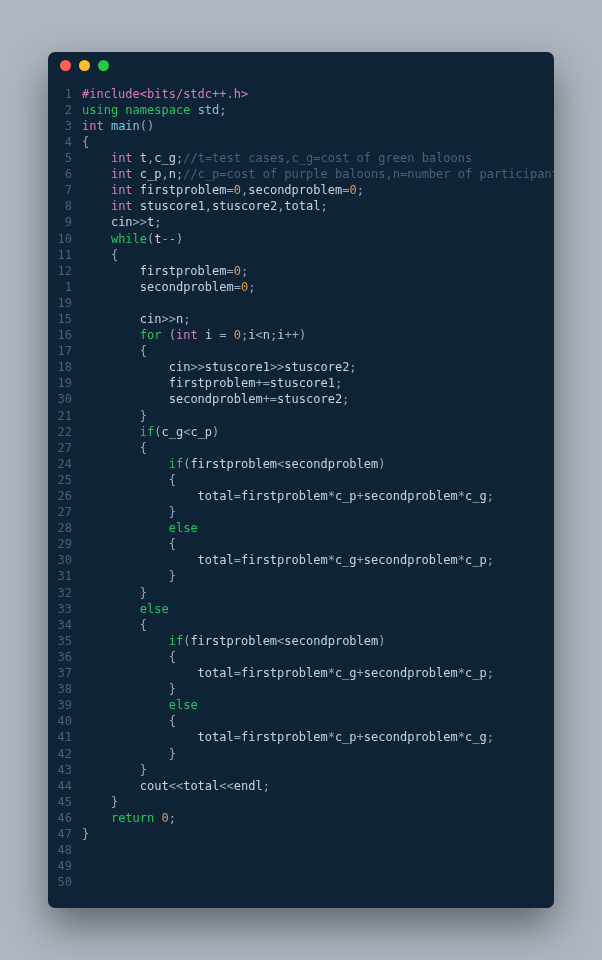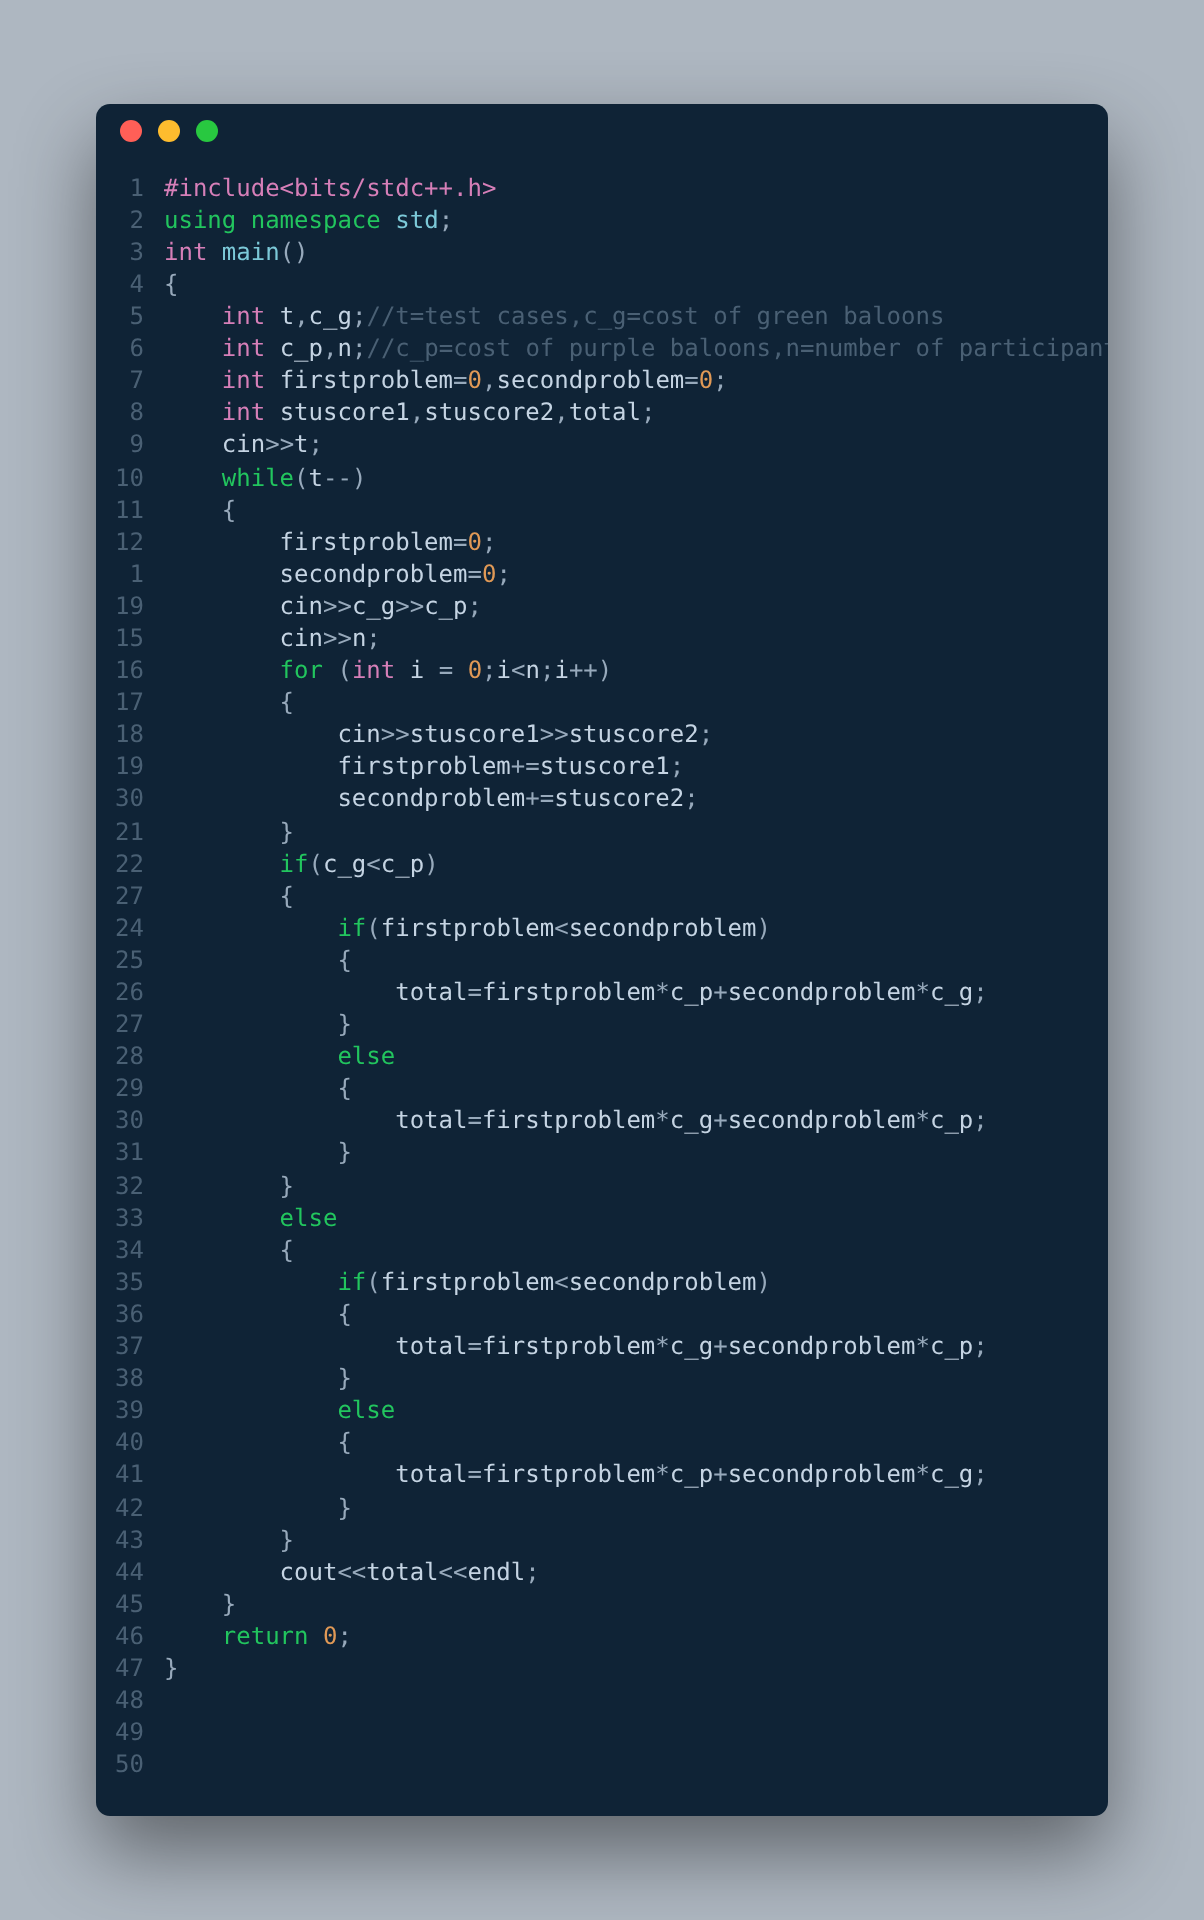--- a/index.html
+++ b/index.html
@@ -71,21 +71,21 @@
       <div class="line"><span class="gutter">4</span><span class="code"><span class="tok-punc">{</span></span></div>
       <div class="line"><span class="gutter">5</span><span class="code">    <span class="tok-type">int</span> <span class="tok-id">t</span><span class="tok-punc">,</span><span class="tok-id">c_g</span><span class="tok-punc">;</span><span class="tok-cmt">//t=test cases,c_g=cost of green baloons</span></span></div>
       <div class="line"><span class="gutter">6</span><span class="code">    <span class="tok-type">int</span> <span class="tok-id">c_p</span><span class="tok-punc">,</span><span class="tok-id">n</span><span class="tok-punc">;</span><span class="tok-cmt">//c_p=cost of purple baloons,n=number of participants</span></span></div>
       <div class="line"><span class="gutter">7</span><span class="code">    <span class="tok-type">int</span> <span class="tok-id">firstproblem</span><span class="tok-op">=</span><span class="tok-num">0</span><span class="tok-punc">,</span><span class="tok-id">secondproblem</span><span class="tok-op">=</span><span class="tok-num">0</span><span class="tok-punc">;</span></span></div>
       <div class="line"><span class="gutter">8</span><span class="code">    <span class="tok-type">int</span> <span class="tok-id">stuscore1</span><span class="tok-punc">,</span><span class="tok-id">stuscore2</span><span class="tok-punc">,</span><span class="tok-id">total</span><span class="tok-punc">;</span></span></div>
       <div class="line"><span class="gutter">9</span><span class="code">    <span class="tok-id">cin</span><span class="tok-op">&gt;&gt;</span><span class="tok-id">t</span><span class="tok-punc">;</span></span></div>
       <div class="line"><span class="gutter">10</span><span class="code">    <span class="tok-kw">while</span><span class="tok-punc">(</span><span class="tok-id">t</span><span class="tok-op">--</span><span class="tok-punc">)</span></span></div>
       <div class="line"><span class="gutter">11</span><span class="code">    <span class="tok-punc">{</span></span></div>
       <div class="line"><span class="gutter">12</span><span class="code">        <span class="tok-id">firstproblem</span><span class="tok-op">=</span><span class="tok-num">0</span><span class="tok-punc">;</span></span></div>
       <div class="line"><span class="gutter">1</span><span class="code">        <span class="tok-id">secondproblem</span><span class="tok-op">=</span><span class="tok-num">0</span><span class="tok-punc">;</span></span></div>
-      <div class="line"><span class="gutter">19</span><span class="code">        <span class="tok-id">cin</span><span class="tok-op">&gt;&gt;</span><span class="tok-id">c_g</span><span class="tok-op">&gt;&gt;</span><span class="tok-id">c_p</span><span class="tok-punc">;</span></span></div>
+      <div class="line"><span class="gutter">19</span></div>
       <div class="line"><span class="gutter">15</span><span class="code">        <span class="tok-id">cin</span><span class="tok-op">&gt;&gt;</span><span class="tok-id">n</span><span class="tok-punc">;</span></span></div>
       <div class="line"><span class="gutter">16</span><span class="code">        <span class="tok-kw">for</span> <span class="tok-punc">(</span><span class="tok-type">int</span> <span class="tok-id">i</span> <span class="tok-op">=</span> <span class="tok-num">0</span><span class="tok-punc">;</span><span class="tok-id">i</span><span class="tok-op">&lt;</span><span class="tok-id">n</span><span class="tok-punc">;</span><span class="tok-id">i</span><span class="tok-op">++</span><span class="tok-punc">)</span></span></div>
       <div class="line"><span class="gutter">17</span><span class="code">        <span class="tok-punc">{</span></span></div>
       <div class="line"><span class="gutter">18</span><span class="code">            <span class="tok-id">cin</span><span class="tok-op">&gt;&gt;</span><span class="tok-id">stuscore1</span><span class="tok-op">&gt;&gt;</span><span class="tok-id">stuscore2</span><span class="tok-punc">;</span></span></div>
       <div class="line"><span class="gutter">19</span><span class="code">            <span class="tok-id">firstproblem</span><span class="tok-op">+=</span><span class="tok-id">stuscore1</span><span class="tok-punc">;</span></span></div>
       <div class="line"><span class="gutter">30</span><span class="code">            <span class="tok-id">secondproblem</span><span class="tok-op">+=</span><span class="tok-id">stuscore2</span><span class="tok-punc">;</span></span></div>
       <div class="line"><span class="gutter">21</span><span class="code">        <span class="tok-punc">}</span></span></div>
       <div class="line"><span class="gutter">22</span><span class="code">        <span class="tok-kw">if</span><span class="tok-punc">(</span><span class="tok-id">c_g</span><span class="tok-op">&lt;</span><span class="tok-id">c_p</span><span class="tok-punc">)</span></span></div>
       <div class="line"><span class="gutter">27</span><span class="code">        <span class="tok-punc">{</span></span></div>
       <div class="line"><span class="gutter">24</span><span class="code">            <span class="tok-kw">if</span><span class="tok-punc">(</span><span class="tok-id">firstproblem</span><span class="tok-op">&lt;</span><span class="tok-id">secondproblem</span><span class="tok-punc">)</span></span></div>

